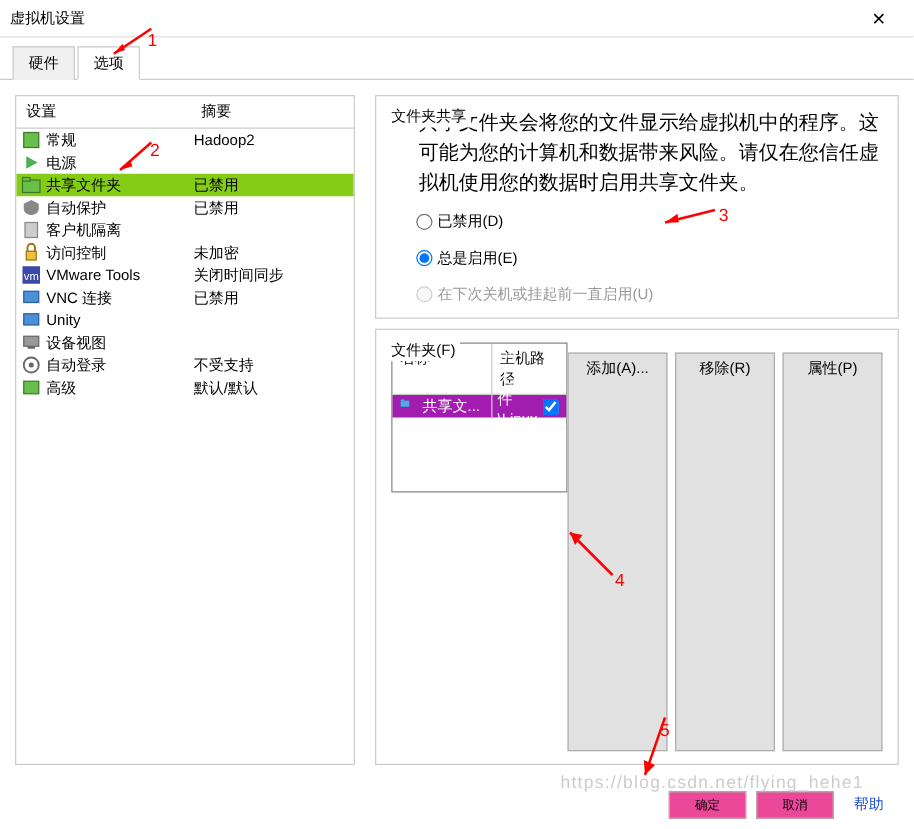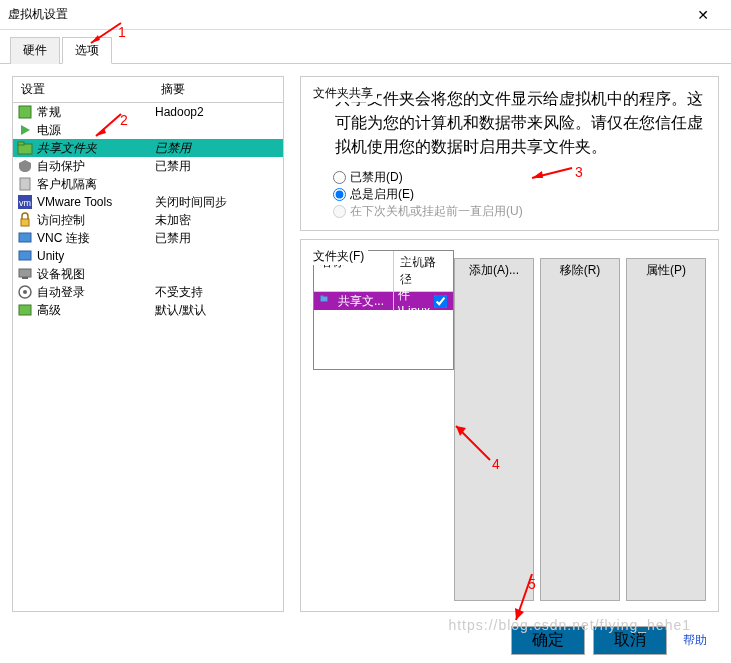--- a/index.html
+++ b/index.html
@@ -10,46 +10,46 @@
 .tabs { display: flex; border-bottom: 1px solid #ccc; padding: 6px 10px 0 10px; }
 .tab { padding: 4px 12px; border: 1px solid #ccc; border-bottom: none; background: #f0f0f0; margin-right: 2px; position: relative; top: 1px; }
 .tab.active { background: #fff; border-bottom: 1px solid #fff; }
 .content { display: flex; padding: 12px; gap: 16px; height: 560px; }
 .left-panel { width: 328px; border: 1px solid #ccc; background: #fff; overflow: auto; }
 .left-header { display: flex; border-bottom: 1px solid #ccc; font-weight: normal; }
 .left-header > div { padding: 4px 8px; }
 .col-setting { width: 140px; }
 .col-summary { flex: 1; }
 .setting-row { display: flex; align-items: center; height: 18px; padding: 0 4px; }
-.setting-row.selected { background: #14b8a6; font-style: italic; }
+.setting-row.selected { background: #84cc16; }
 .row-icon { width: 16px; height: 16px; margin-right: 4px; display: inline-flex; align-items: center; justify-content: center; }
 .row-label { width: 118px; }
 .row-summary { flex: 1; }
 .right-panel { flex: 1; display: flex; flex-direction: column; gap: 8px; }
 .group { border: 1px solid #ccc; padding: 10px 12px; position: relative; }
 .group-title { position: absolute; top: -8px; left: 8px; background: #fff; padding: 0 4px; margin-top: 16px; }
 .warning { display: flex; gap: 6px; margin-bottom: 10px; }
 .warn-icon { width: 16px; height: 16px; flex-shrink: 0; }
 .warn-text { font-size: 16px; line-height: 1.5; }
-.radio-group { margin-left: 20px; display: flex; flex-direction: column; gap: 0; }
+.radio-group { margin-left: 20px; display: flex; flex-direction: column; gap: 12px; }
 .radio-label { display: flex; align-items: center; gap: 4px; }
 .radio-label.disabled { color: #999; }
 .folder-list { border: 1px solid #888; height: 120px; background: #fff; }
 .folder-header { display: flex; border-bottom: 1px solid #ccc; }
 .folder-header > div { padding: 3px 6px; }
 .fcol-name { width: 80px; border-right: 1px solid #ccc; }
 .fcol-path { flex: 1; }
 .folder-row { display: flex; align-items: center; background: #a21caf; color: #fff; height: 18px; }
 .folder-row-icon { width: 16px; height: 14px; margin: 0 2px; }
 .folder-row > div { padding: 1px 4px; }
 .folder-check { margin-left: auto; margin-right: 6px; }
 .btn-row { display: flex; gap: 6px; margin-top: 8px; }
 .btn { border: 1px solid #adadad; background: #e1e1e1; padding: 3px 0; width: 80px; text-align: center; font-size: 12px; }
 .dialog-buttons { position: absolute; bottom: 8px; right: 16px; display: flex; gap: 8px; align-items: center; }
-.dlg-btn { border: 1px solid #adadad; background: #0369a1; padding: 3px 20px; font-size: 16px; }
+.dlg-btn { border: 1px solid #adadad; background: #ec4899; padding: 3px 20px; font-size: 10px; }
 .help-link { color: #1d4ed8; padding: 3px 8px; }
 .watermark { position: absolute; bottom: 30px; right: 40px; color: #ccc; font-size: 14px; letter-spacing: 1px; pointer-events: none; }
 .annotation { position: absolute; color: #f00; pointer-events: none; }
 .ann-num { font-size: 14px; font-weight: normal; color: #f00; }
 svg { display: block; }
 </style>
 </head>
 <body>
 
 <div class="titlebar">
@@ -111,36 +111,36 @@
             <svg viewBox="0 0 16 16">
               <rect x="3" y="2" width="10" height="12" fill="#ccc" stroke="#888"></rect>
             </svg>
           </span>
           <span class="row-label">客户机隔离</span>
           <span class="row-summary"></span>
         </div>
         <div class="setting-row">
           <span class="row-icon">
             <svg viewBox="0 0 16 16">
+              <rect x="4" y="7" width="8" height="7" fill="#f0c040" stroke="#a07010"></rect>
+              <path d="M5,7 L5,4 A3,3 0 0,1 11,4 L11,7" fill="none" stroke="#a07010" stroke-width="1.5"></path>
+            </svg>
+          </span>
+          <span class="row-label">访问控制</span>
+          <span class="row-summary">未加密</span>
+        </div>
+        <div class="setting-row">
+          <span class="row-icon">
+            <svg viewBox="0 0 16 16">
               <rect x="1" y="1" width="14" height="14" fill="#3949ab"></rect>
               <text x="8" y="12" text-anchor="middle" fill="#fff" font-size="9">vm</text>
             </svg>
           </span>
           <span class="row-label">VMware Tools</span>
           <span class="row-summary">关闭时间同步</span>
-        </div>
-        <div class="setting-row">
-          <span class="row-icon">
-            <svg viewBox="0 0 16 16">
-              <rect x="4" y="7" width="8" height="7" fill="#f0c040" stroke="#a07010"></rect>
-              <path d="M5,7 L5,4 A3,3 0 0,1 11,4 L11,7" fill="none" stroke="#a07010" stroke-width="1.5"></path>
-            </svg>
-          </span>
-          <span class="row-label">访问控制</span>
-          <span class="row-summary">未加密</span>
         </div>
         <div class="setting-row">
           <span class="row-icon">
             <svg viewBox="0 0 16 16">
               <rect x="2" y="3" width="12" height="9" fill="#4a90d9" stroke="#2a60a0"></rect>
             </svg>
           </span>
           <span class="row-label">VNC 连接</span>
           <span class="row-summary">已禁用</span>
         </div>

